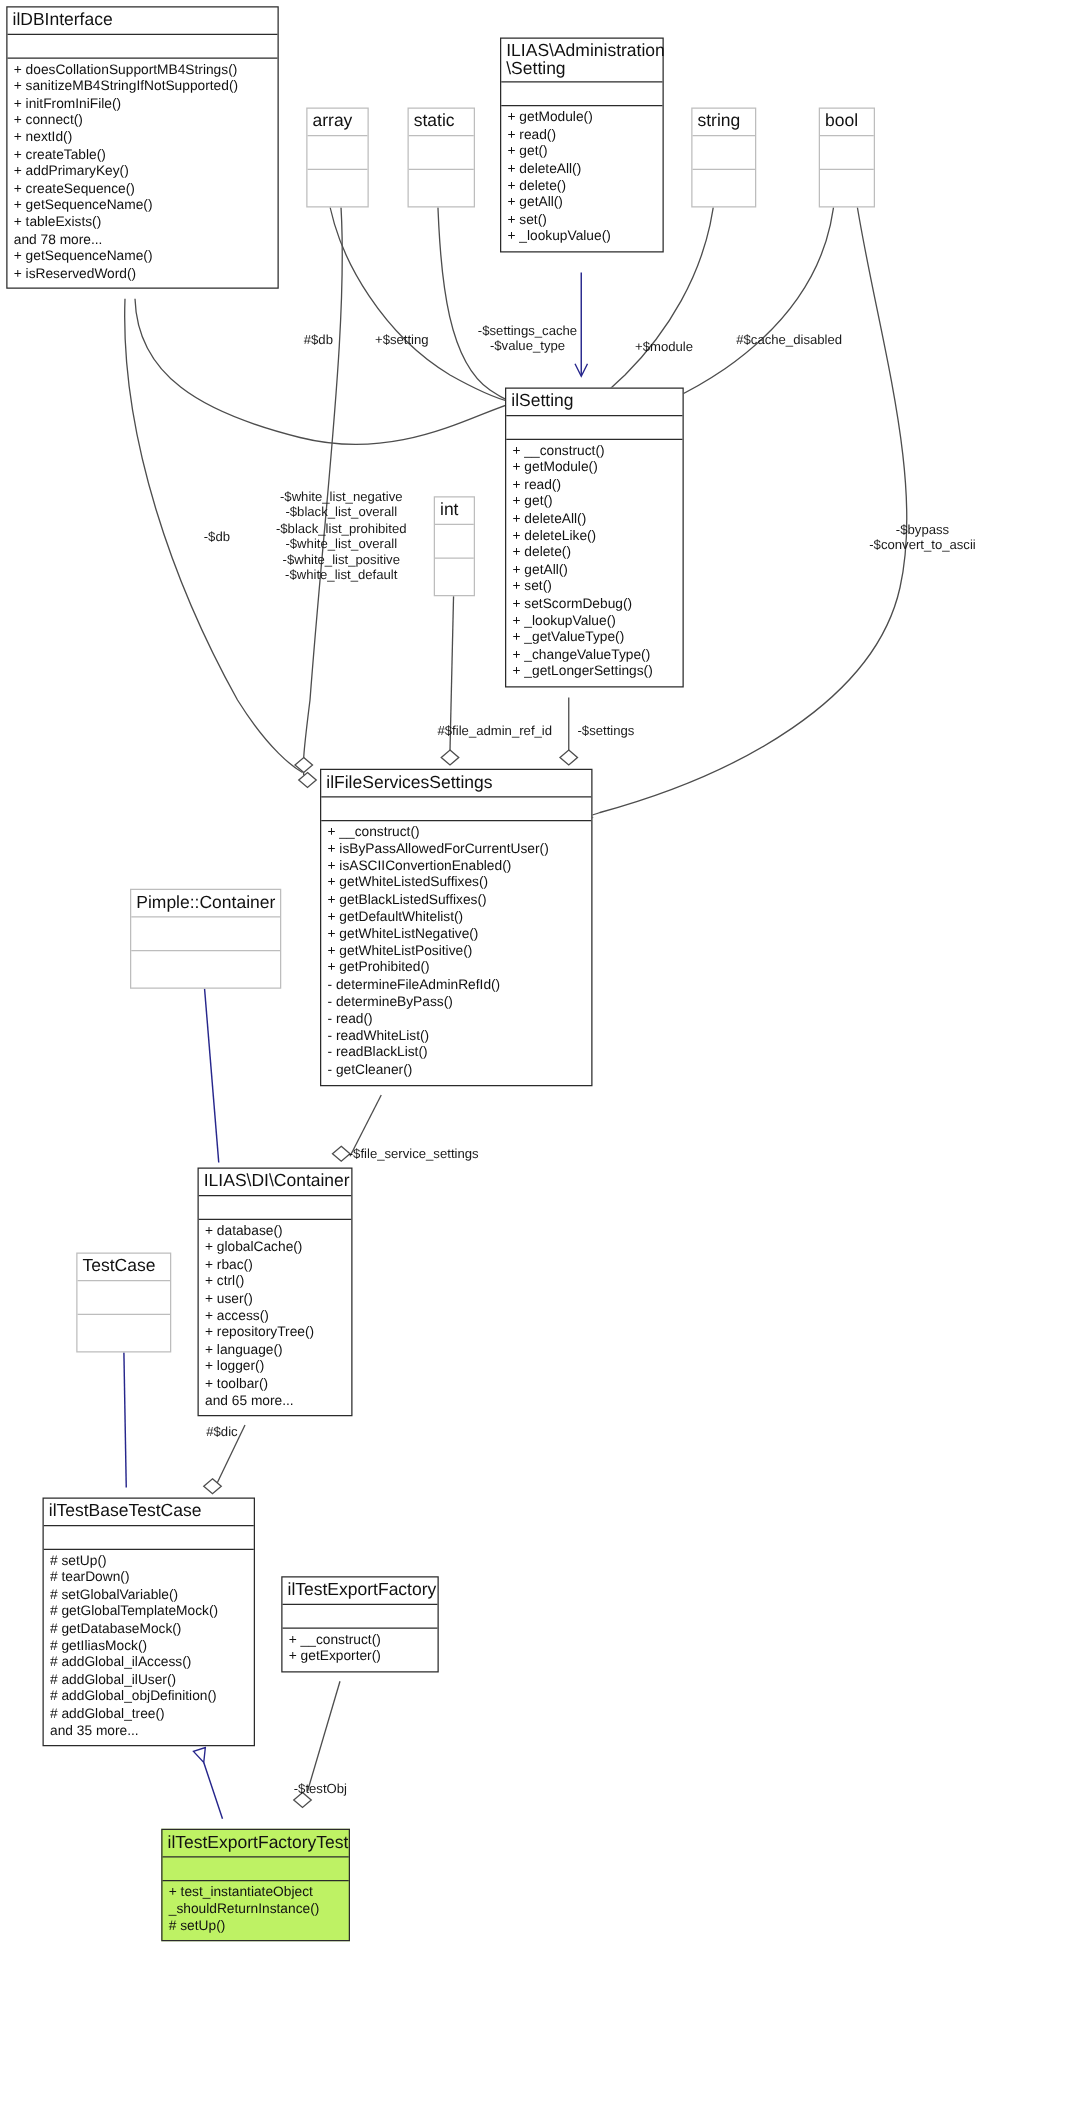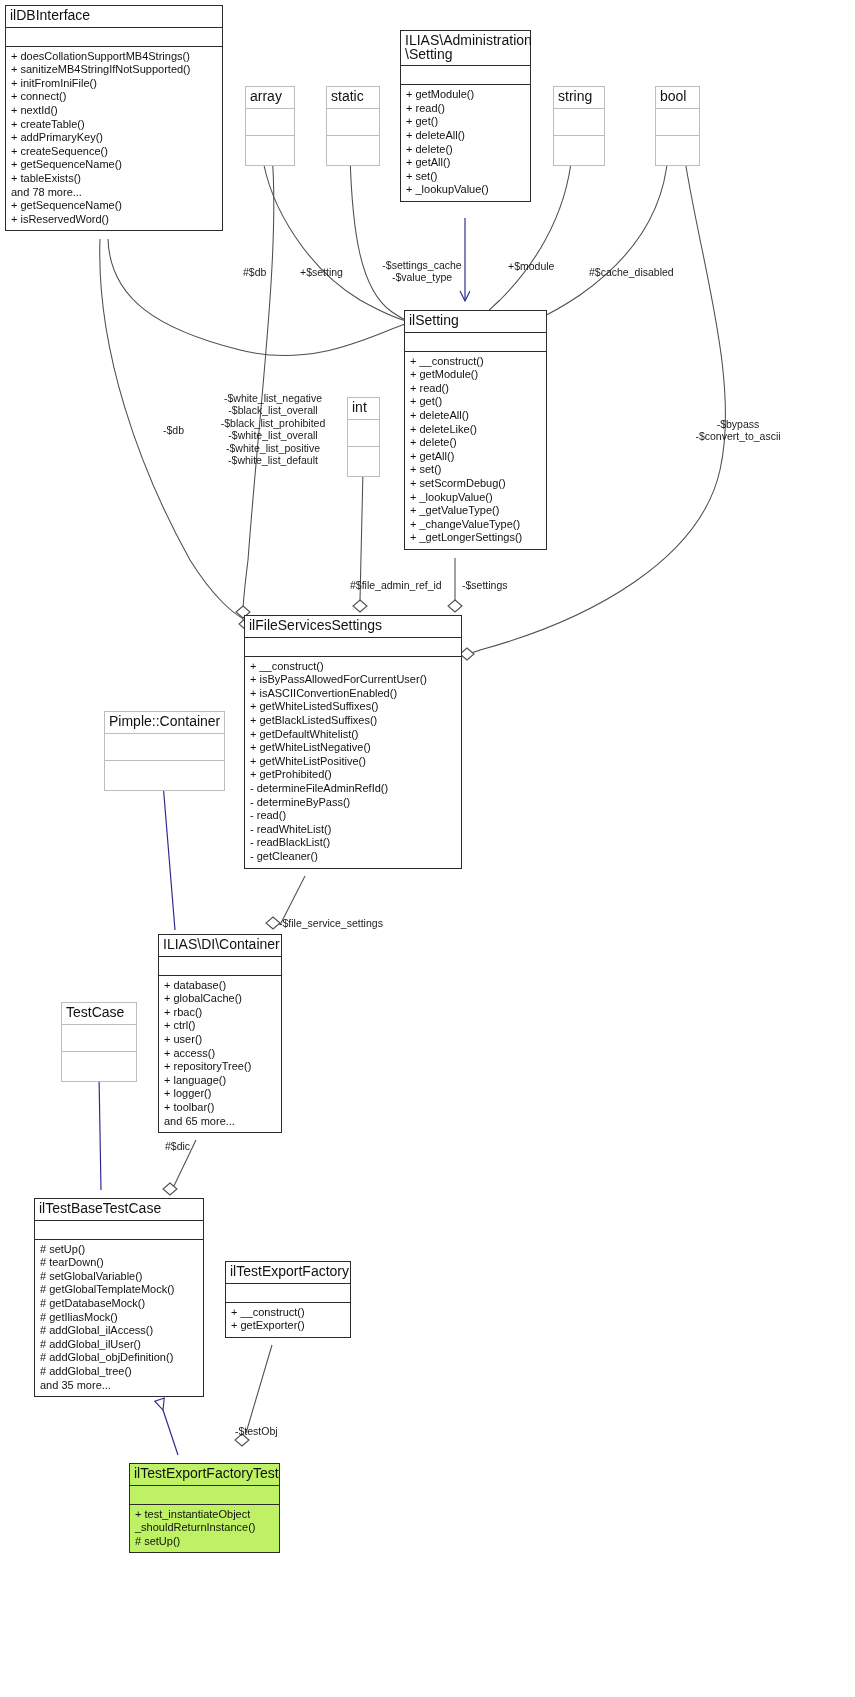--- a/index.html
+++ b/index.html
@@ -237,21 +237,21 @@
       <div>+ getAll()</div>
       <div>+ set()</div>
       <div>+ setScormDebug()</div>
       <div>+ _lookupValue()</div>
       <div>+ _getValueType()</div>
       <div>+ _changeValueType()</div>
       <div>+ _getLongerSettings()</div>
     </div>
   </div>
 
-  <div class="uml" style="left:244px; top:615px; width:218px;">
+  <div class="uml" style="left:256px; top:615px; width:218px;">
     <div class="title">ilFileServicesSettings</div>
     <div class="attrs"></div>
     <div class="ops">
       <div>+ __construct()</div>
       <div>+ isByPassAllowedForCurrentUser()</div>
       <div>+ isASCIIConvertionEnabled()</div>
       <div>+ getWhiteListedSuffixes()</div>
       <div>+ getBlackListedSuffixes()</div>
       <div>+ getDefaultWhitelist()</div>
       <div>+ getWhiteListNegative()</div>
@@ -330,21 +330,21 @@
       <div>+ test_instantiateObject</div>
       <div>_shouldReturnInstance()</div>
       <div># setUp()</div>
     </div>
   </div>
 
   <div class="elabel" style="left:243px; top:266px;">#$db</div>
   <div class="elabel" style="left:300px; top:266px;">+$setting</div>
   <div class="elabel c" style="left:361px; top:259px; width:122px;">-$settings_cache
 -$value_type</div>
-  <div class="elabel" style="left:508px; top:260px;text-align:center;">+$module</div>
+  <div class="elabel" style="left:508px; top:272px;text-align:center;">+$module</div>
   <div class="elabel" style="left:589px; top:266px;">#$cache_disabled</div>
   <div class="elabel" style="left:163px; top:424px;">-$db</div>
   <div class="elabel c" style="left:210px; top:392px; width:126px;">-$white_list_negative
 -$black_list_overall
 -$black_list_prohibited
 -$white_list_overall
 -$white_list_positive
 -$white_list_default</div>
   <div class="elabel c" style="left:688px; top:418px; width:100px;">-$bypass
 -$convert_to_ascii</div>

